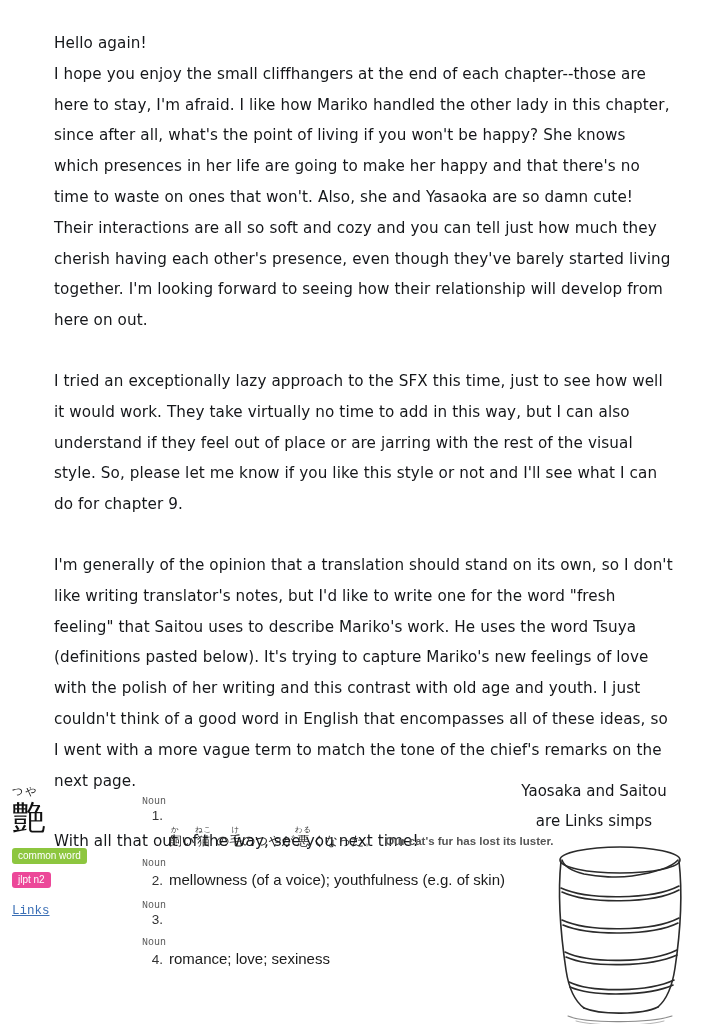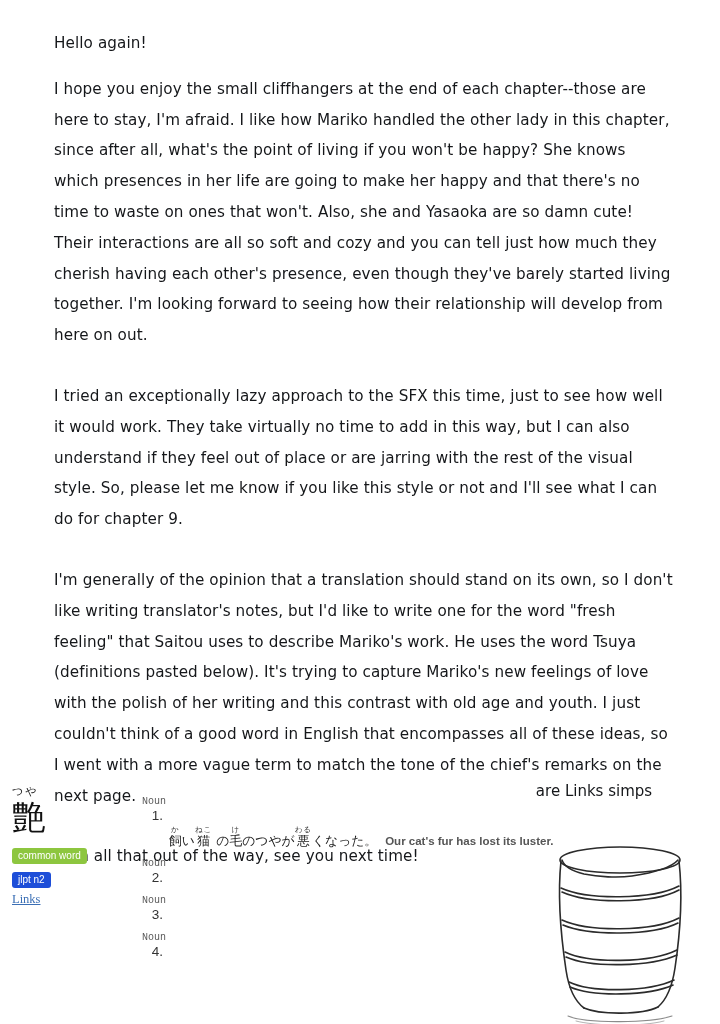--- a/index.html
+++ b/index.html
@@ -26,21 +26,21 @@
     font-size: 15.2px;
     line-height: 30.8px;
     color: #15171a;
     letter-spacing: 0.1px;
   }
   .letter p {
     margin: 0 0 30px 0;
     white-space: pre-wrap;
   }
   .letter p:last-child { margin-bottom: 11px; }
-  .letter .greet { margin-bottom: 15px; }
+  .letter .greet { margin-bottom: 0; }
 
   
   .dict {
     position: absolute;
     left: 10px;
     top: 786px;
     width: 545px;
     display: flex;
     gap: 0px;
   }
@@ -68,26 +68,27 @@
     display: inline-block;
     color: #ffffff;
     font-size: 10px;
     line-height: 14px;
     padding: 1px 6px;
     border-radius: 3px;
     margin-bottom: 4px;
     font-family: "Liberation Sans", sans-serif;
   }
   .tag.common { background: #8dc63f; }
-  .tag.jlpt   { background: #1d4ed8; }
+  .tag.jlpt   { background: #ec4899; }
   .links {
+    margin-top: 12px;
     font-size: 12.5px;
     color: #3b6fb5;
     text-decoration: underline;
-    font-family: Liberation Serif, serif;
+    font-family: Liberation Mono, monospace;
     cursor: pointer;
   }
 
   .dict-right {
     flex: 1 1 auto;
     padding-top: 10px;
   }
   .pos {
     font-size: 10px;
     color: #5a5a5a;
@@ -187,36 +188,39 @@
         <span class="ex-jp">
           <span class="ruby-wrap"><span class="ruby-top">か</span><span class="ruby-base">飼</span></span><span class="ruby-wrap"><span class="ruby-top">&nbsp;</span><span class="ruby-base">い</span></span><span class="ruby-wrap"><span class="ruby-top">ねこ</span><span class="ruby-base">猫</span></span><span class="ruby-wrap"><span class="ruby-top">&nbsp;</span><span class="ruby-base">&nbsp;の</span></span><span class="ruby-wrap"><span class="ruby-top">け</span><span class="ruby-base">毛</span></span><span class="ruby-wrap"><span class="ruby-top">&nbsp;</span><span class="ruby-base">のつやが</span></span><span class="ruby-wrap"><span class="ruby-top">わる</span><span class="ruby-base">悪</span></span><span class="ruby-wrap"><span class="ruby-top">&nbsp;</span><span class="ruby-base">くなった。</span></span>
         </span>
         <span class="ex-en">Our cat's fur has lost its luster.</span>
       </div>
     </div>
 
     <div class="pos">Noun</div>
     <div class="sense">
       <span class="num">2.</span>
+      <span class="gloss">mellowness (of a voice); youthfulness (e.g. of skin)</span>
     </div>
 
     <div class="pos">Noun</div>
     <div class="sense">
       <span class="num">3.</span>
     </div>
 
     <div class="pos">Noun</div>
     <div class="sense">
       <span class="num">4.</span>
+      <span class="gloss">romance; love; sexiness</span>
     </div>
 
   </div>
 </div>
 
 <div class="caption">
+  <div>Yaosaka and Saitou</div>
   <div>are Links simps</div>
 </div>
 
 <div class="doodle">
   <svg viewBox="0 0 180 195" width="180" height="195" xmlns="http://www.w3.org/2000/svg">
     <g fill="none" stroke="#2b2b2b" stroke-width="1.6" stroke-linecap="round" stroke-linejoin="round">
 
       <ellipse cx="88" cy="30" rx="60" ry="13"></ellipse>
       <path d="M30 30 C32 36 40 41 52 44 C66 47 86 48 100 46 C120 43 139 38 146 30"></path>
 

